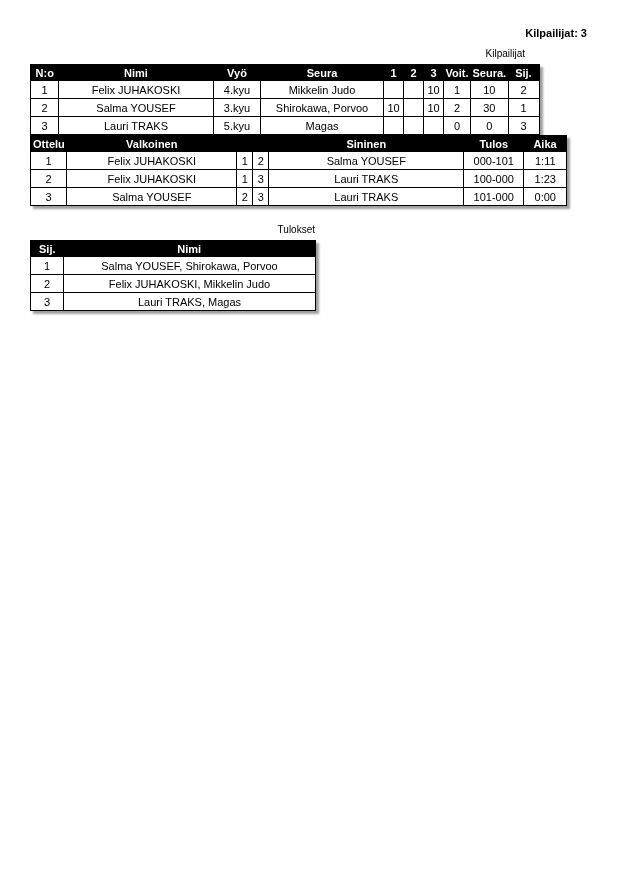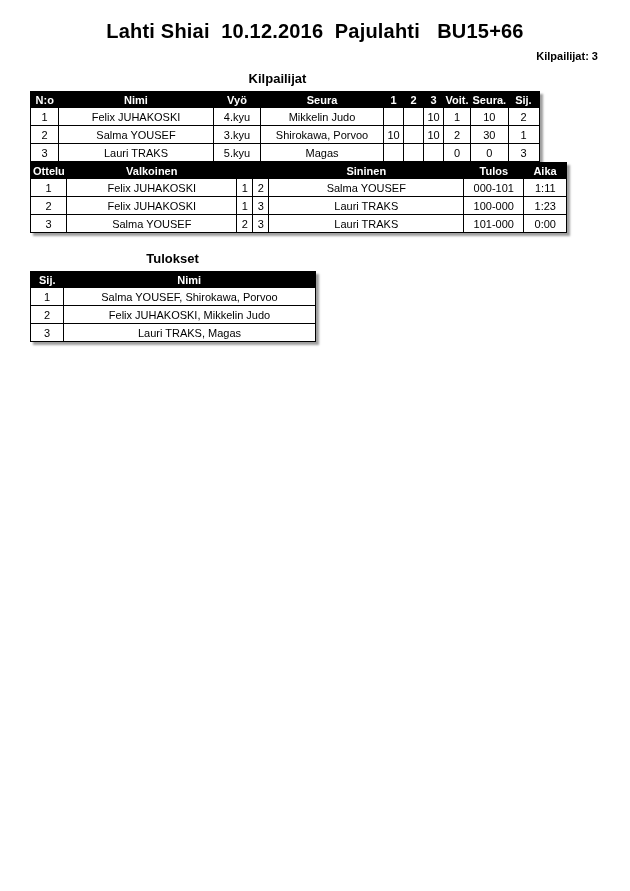--- a/index.html
+++ b/index.html
@@ -15,28 +15,28 @@
 
   .title {
     text-align: center;
     font-size: 20px;
     font-weight: bold;
     white-space: pre;
     letter-spacing: 0.2px;
   }
   .count {
     text-align: right;
-    margin: 7px 32px 0 0;
+    margin: 7px 43px 0 0;
     font-size: 11px;
     font-weight: bold;
   }
   .section-title {
-    font-weight: bold;
-    font-size: 13px;
-    text-align: center;
+    font-weight: normal;
+    font-size: 10px;
+    text-align: right;
     margin-bottom: 5px;
   }
   .st-kilpailijat { width: 495px; margin-left: 30px; margin-top: 9px; }
   .st-ottelut    { width: 528px; margin-left: 30px; margin-top: 20px; }
   .st-tulokset   { width: 285px; margin-left: 30px; margin-top: 18px; }
 
   table {
     border-collapse: collapse;
     table-layout: fixed;
     margin-left: 30px;
@@ -65,21 +65,20 @@
     background: #fff;
   }
   .al { text-align: center; }
   .ac { text-align: center; }
 </style>
 </head>
 <body>
 
 <div class="page">
 
-  <div class="title">Lahti Shiai  10.12.2016  Pajulahti   BU15+66</div>
   <div class="count">Kilpailijat: 3</div>
 
   <div class="section-title st-kilpailijat">Kilpailijat</div>
   <table>
     <colgroup>
       <col style="width:28px">
         <col style="width:155px">
         <col style="width:47px">
         <col style="width:123px">
       <col style="width:20px">

